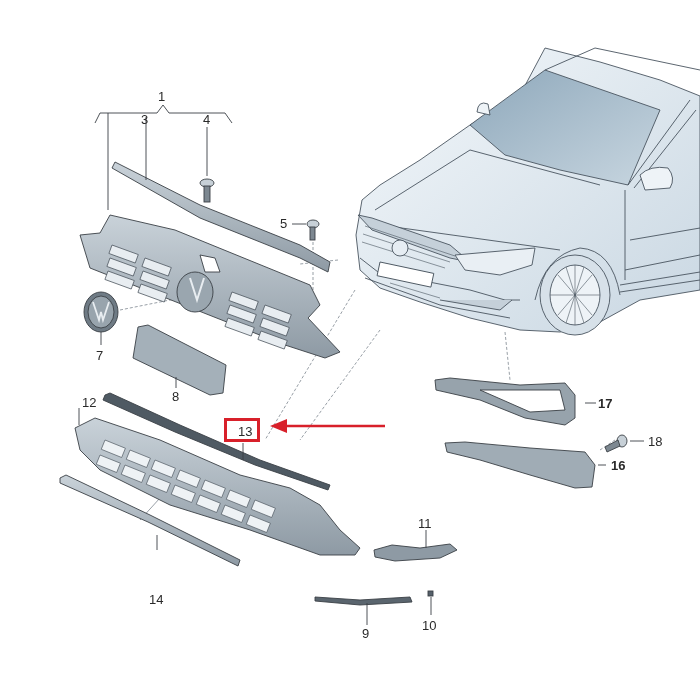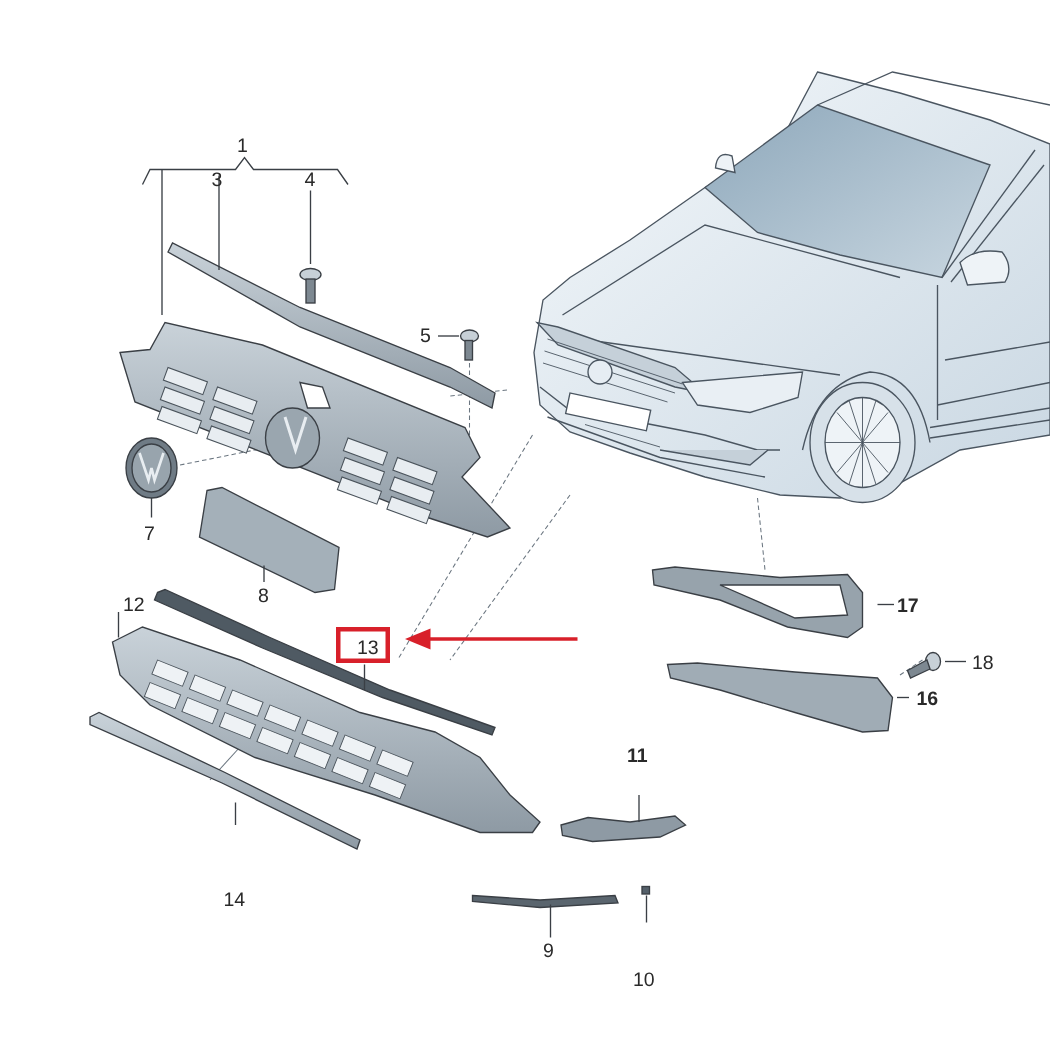--- a/index.html
+++ b/index.html
@@ -219,22 +219,22 @@
   </svg>
 
   
   <span class="lbl" style="left:158px; top:90px;">1</span>
   <span class="lbl" style="left:141px; top:113px;">3</span>
   <span class="lbl" style="left:203px; top:113px;">4</span>
   <span class="lbl" style="left:280px; top:217px;">5</span>
   <span class="lbl" style="left:96px;  top:349px;">7</span>
   <span class="lbl" style="left:172px; top:390px;">8</span>
   <span class="lbl" style="left:362px; top:627px;">9</span>
-  <span class="lbl" style="left:422px; top:646px;">10</span>
-  <span class="lbl" style="left:418px; top:497px;font-weight:bold;">11</span>
+  <span class="lbl" style="left:422px; top:619px;">10</span>
+  <span class="lbl" style="left:418px; top:517px;">11</span>
   <span class="lbl" style="left:70px;  top:396px;margin-left:12px;">12</span>
   <div class="hl-box" style="left:224px; top:418px; width:36px; height:24px;"></div>
   <span class="lbl" style="left:238px; top:425px;">13</span>
   <span class="lbl" style="left:149px; top:553px;margin-top:40px;">14</span>
   <span class="lbl" style="left:611px; top:459px;font-weight:bold;">16</span>
   <span class="lbl" style="left:598px; top:397px;font-weight:bold;">17</span>
   <span class="lbl" style="left:648px; top:435px;">18</span>
 </div>
 
 </body></html>

